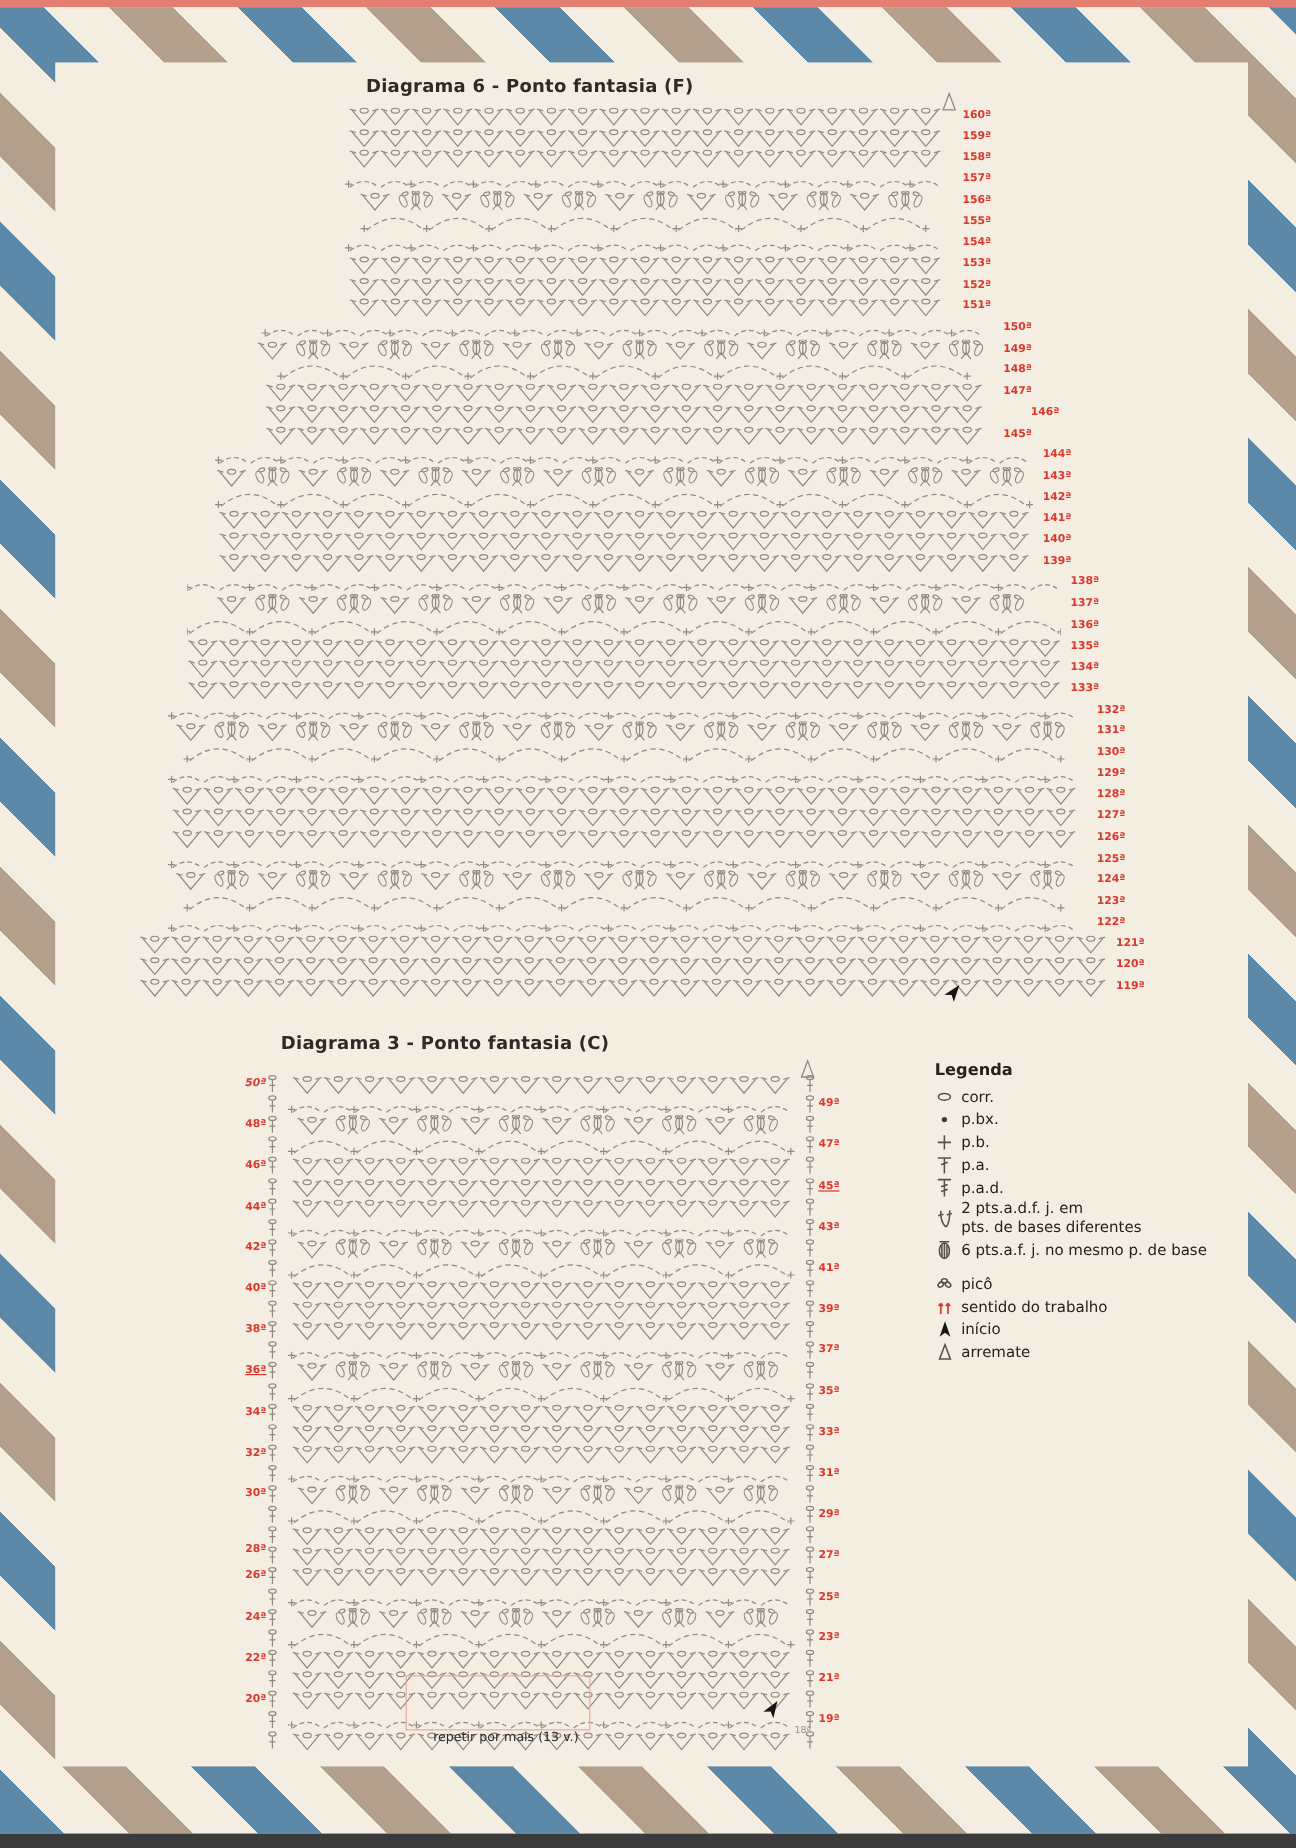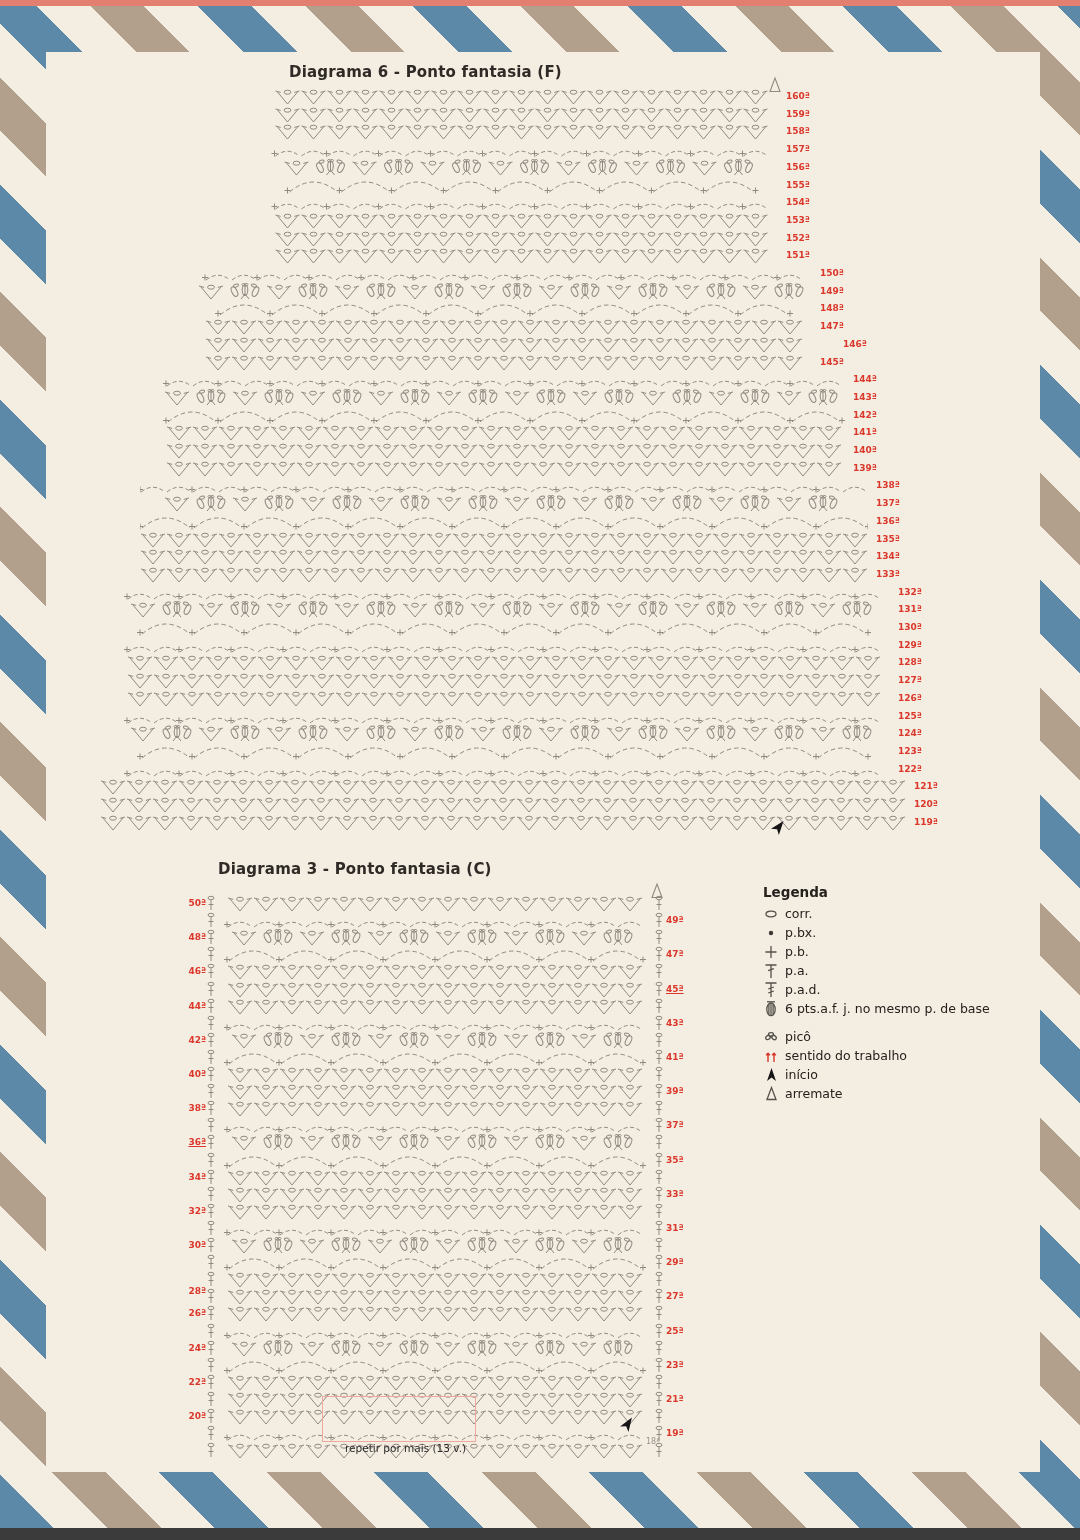--- a/index.html
+++ b/index.html
@@ -2,21 +2,21 @@
 <html><head>
 <meta charset="utf-8">
 <style>
   html,body{margin:0;padding:0;background:#2e2e2e;}
   .card{position:relative;width:1080px;height:1540px;background:#f3ede2;overflow:hidden;
         font-family:"DejaVu Sans",sans-serif;}
   .topline{position:absolute;left:0;top:0;width:100%;height:6px;}
   .frame{position:absolute;left:0;top:6px;right:0;bottom:12px;}
   .paper{position:absolute;left:46px;top:52px;right:40px;bottom:68px;background:#f3ede2;}
   .bottombar{position:absolute;left:0;bottom:0;width:100%;height:12px;}
-  .content{position:absolute;left:0;top:0;width:888px;height:1540px;}
+  .content{position:absolute;left:16px;top:0;width:888px;height:1540px;}
   .dtitle{position:absolute;font-size:15px;font-weight:600;letter-spacing:.2px;color:#2f2a26;}
   .crow{position:absolute;height:18px;}
   .rowsvg{display:block;}
   .cs{stroke:#8f8980;fill:none;stroke-width:1;}
   .rnum{position:absolute;font-size:9px;font-weight:600;color:#dc372b;white-space:nowrap;}
   .rnum.left{text-align:right;}
   .gnum{position:absolute;font-size:8px;color:#9a958d;white-space:nowrap;}
   .legend{position:absolute;width:240px;color:#26211d;}
   .legend h3{margin:0 0 4px 0;font-size:13.5px;font-weight:600;}
   .litem{display:flex;align-items:center;margin:1px 0;font-size:12.5px;line-height:17px;}
@@ -1453,21 +1453,21 @@
             <use href="#s-v" x="228" y="1" width="26" height="17"></use>
             <use href="#s-v" x="254" y="1" width="26" height="17"></use>
             <use href="#s-v" x="280" y="1" width="26" height="17"></use>
             <use href="#s-v" x="306" y="1" width="26" height="17"></use>
             <use href="#s-v" x="332" y="1" width="26" height="17"></use>
             <use href="#s-v" x="358" y="1" width="26" height="17"></use>
             <use href="#s-v" x="384" y="1" width="26" height="17"></use>
             <use href="#s-v" x="410" y="1" width="26" height="17"></use>
           </svg>
         </div>
-        <span class="rnum left" style="left: 178px; width: 28px; top: 898px;">50ª</span>
+        <span class="rnum left" style="left: 178px; width: 28px; top: 898px; font-style: italic;">50ª</span>
         <div class="crow" style="left: 207px; top: 912.1px; width: 456px;">
           <svg class="rowsvg" width="456" height="18">
             <use href="#s-ed" x="0" y="0" width="8" height="18"></use>
             <use href="#s-ed" x="448" y="0" width="8" height="18"></use>
             <use href="#s-sh" x="20" y="2" width="26" height="16"></use>
             <use href="#s-plus" x="16.5" y="9" width="7" height="7"></use>
             <use href="#s-sh" x="46" y="2" width="26" height="16"></use>
             <use href="#s-sh" x="72" y="2" width="26" height="16"></use>
             <use href="#s-plus" x="68.5" y="9" width="7" height="7"></use>
             <use href="#s-sh" x="98" y="2" width="26" height="16"></use>
@@ -2266,20 +2266,26 @@
             <span>p.a.</span>
           </div>
           <div class="litem">
             <span class="ic"><svg width="18" height="18">
                 <path class="st" d="M2.5 3 H13.5 M8 3 V17 M5.2 9 L10.8 7 M5.2 13 L10.8 11"></path>
               </svg></span>
             <span>p.a.d.</span>
           </div>
           <div class="litem">
             <span class="ic"><svg width="18" height="18">
+                <path class="st" d="M5 3 Q4.5 13 9.5 16.5 M12.5 2.5 Q12.5 13 9.5 16.5 M2.8 7.2 L7.2 5.8 M10 6.6 L14.2 5.3"></path>
+              </svg></span>
+            <span class="two">2 pts.a.d.f. j. em<br>pts. de bases diferentes</span>
+          </div>
+          <div class="litem">
+            <span class="ic"><svg width="18" height="18">
                 <path class="st" d="M4 2.8 H12"></path>
                 <ellipse class="st" cx="8" cy="10.3" rx="4.2" ry="6.4"></ellipse>
                 <path class="st" d="M8 3.6 V16.8 M5.9 5 V15.6 M10.1 5 V15.6"></path>
               </svg></span>
             <span>6 pts.a.f. j. no mesmo p. de base</span>
           </div>
           <div class="litem" style="margin-top: 10px;">
             <span class="ic"><svg width="18" height="18">
                 <ellipse class="st" cx="5" cy="10.5" rx="2.5" ry="1.8" transform="rotate(-40 5 10.5)"></ellipse>
                 <ellipse class="st" cx="8" cy="7.4" rx="2.5" ry="1.8"></ellipse>

